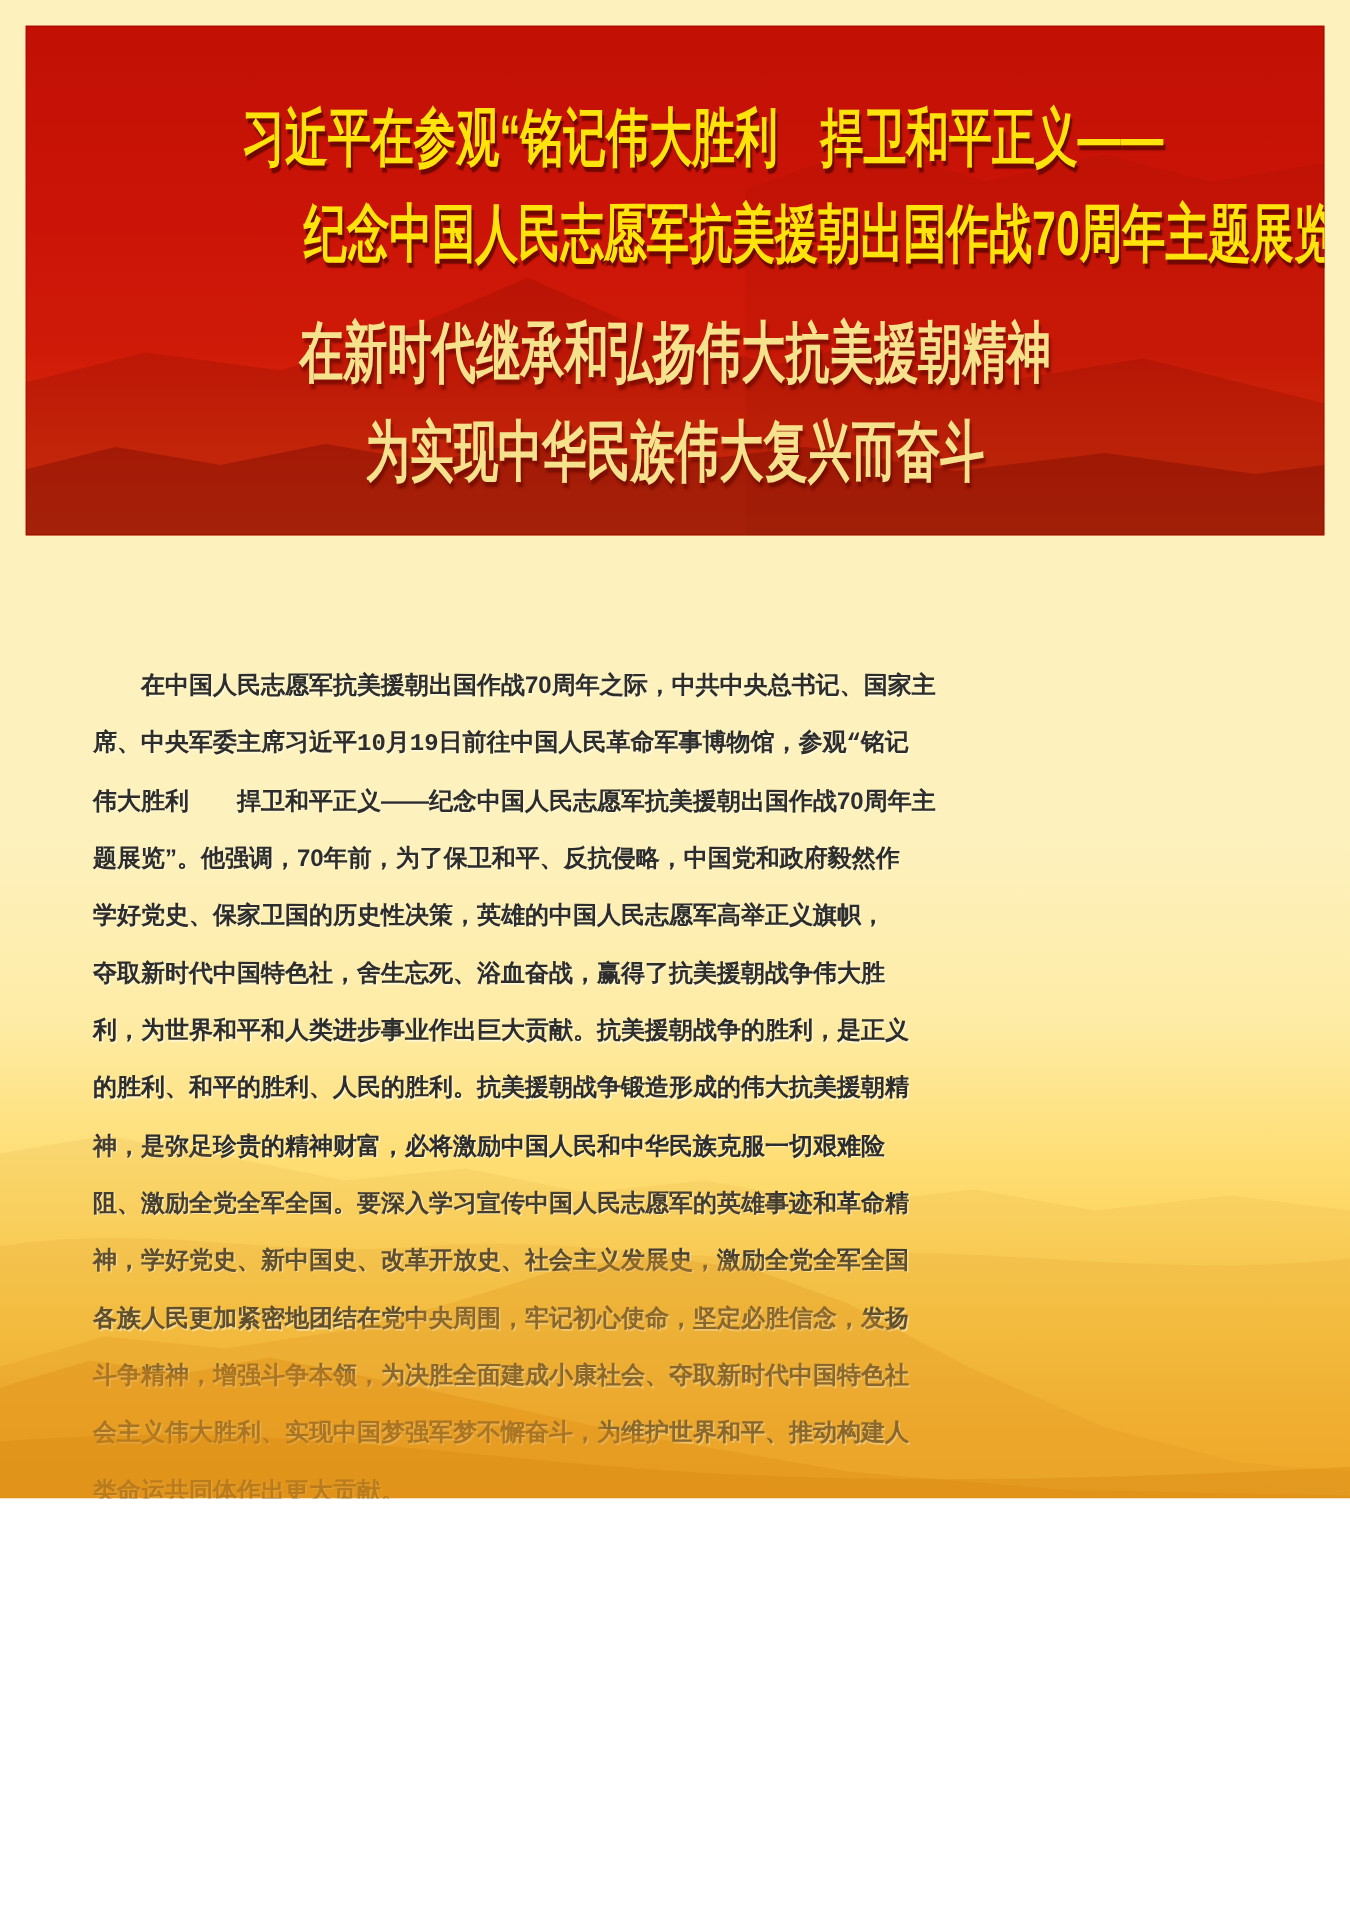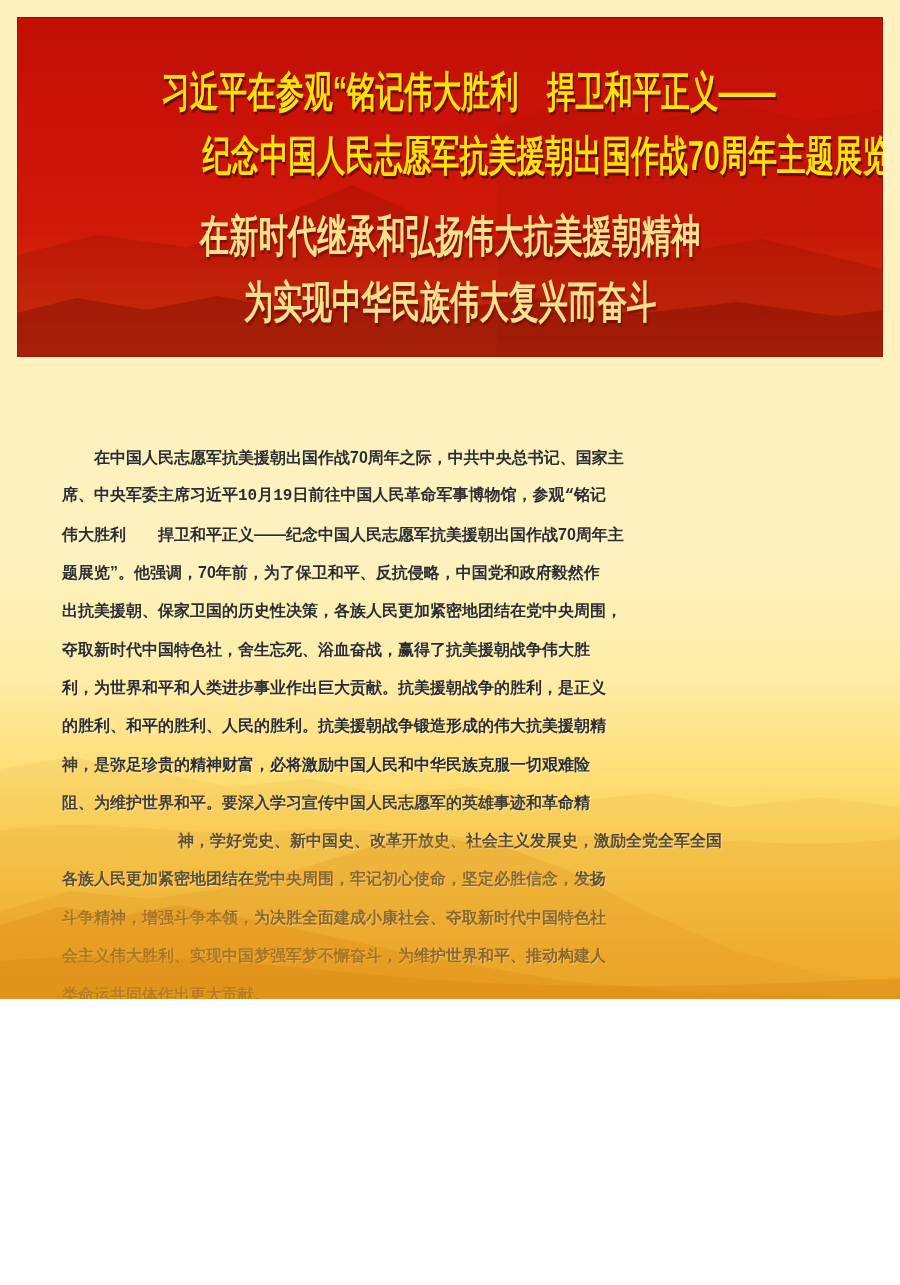--- a/index.html
+++ b/index.html
@@ -78,28 +78,28 @@
         <span class="t fitw" style="transform: scaleX(0.67);">为实现中华民族伟大复兴而奋斗</span>
       </div>
     </div>
   </div>
 
   <div class="article">
     <div class="article-line" style="letter-spacing: 0px;">　　在中国人民志愿军抗美援朝出国作战70周年之际，中共中央总书记、国家主</div>
     <div class="article-line" style="letter-spacing: 0px; font-family: Liberation Mono, monospace;">席、中央军委主席习近平10月19日前往中国人民革命军事博物馆，参观“铭记</div>
     <div class="article-line" style="letter-spacing: 0px;">伟大胜利　　捍卫和平正义——纪念中国人民志愿军抗美援朝出国作战70周年主</div>
     <div class="article-line" style="letter-spacing: 0px;">题展览”。他强调，70年前，为了保卫和平、反抗侵略，中国党和政府毅然作</div>
-    <div class="article-line" style="letter-spacing: 0px;">出抗美援朝、保家卫国的历史性决策，各族人民更加紧密地团结在党中央周围，</div>
+    <div class="article-line" style="letter-spacing: 0px;">学好党史、保家卫国的历史性决策，英雄的中国人民志愿军高举正义旗帜，</div>
     <div class="article-line" style="letter-spacing: 0px;">夺取新时代中国特色社，舍生忘死、浴血奋战，赢得了抗美援朝战争伟大胜</div>
     <div class="article-line" style="letter-spacing: 0px;">利，为世界和平和人类进步事业作出巨大贡献。抗美援朝战争的胜利，是正义</div>
     <div class="article-line" style="letter-spacing: 0px;">的胜利、和平的胜利、人民的胜利。抗美援朝战争锻造形成的伟大抗美援朝精</div>
     <div class="article-line" style="letter-spacing: 0px;">神，是弥足珍贵的精神财富，必将激励中国人民和中华民族克服一切艰难险</div>
-    <div class="article-line" style="letter-spacing: 0px;">阻、为维护世界和平。要深入学习宣传中国人民志愿军的英雄事迹和革命精</div>
-    <div class="article-line" style="letter-spacing: 0px; text-align: center;">神，学好党史、新中国史、改革开放史、社会主义发展史，激励全党全军全国</div>
-    <div class="article-line" style="letter-spacing: 0px; font-family: Liberation Mono, monospace;">各族人民更加紧密地团结在党中央周围，牢记初心使命，坚定必胜信念，发扬</div>
+    <div class="article-line" style="letter-spacing: 0px;">阻、激励全党全军全国。要深入学习宣传中国人民志愿军的英雄事迹和革命精</div>
+    <div class="article-line" style="letter-spacing: 0px;">神，学好党史、新中国史、改革开放史、社会主义发展史，激励全党全军全国</div>
+    <div class="article-line" style="letter-spacing: 0px;">各族人民更加紧密地团结在党中央周围，牢记初心使命，坚定必胜信念，发扬</div>
     <div class="article-line" style="letter-spacing: 0px;">斗争精神，增强斗争本领，为决胜全面建成小康社会、夺取新时代中国特色社</div>
     <div class="article-line" style="letter-spacing: 0px;">会主义伟大胜利、实现中国梦强军梦不懈奋斗，为维护世界和平、推动构建人</div>
     <div class="article-line last">类命运共同体作出更大贡献。</div>
   </div>
 
   <svg class="bottom-mountains" viewBox="0 0 900 280" preserveAspectRatio="none">
     <path d="M0,50 L70,38 L150,52 L230,68 L310,60 L390,76 L470,68 L560,84 L650,74 L730,88 L820,78 L900,88 V280 H0 Z" fill="#dfa638" opacity="0.14"></path>
     <path d="M0,112 C100,96 180,120 280,112 C380,104 470,126 560,118 C650,110 770,134 900,120 V280 H0 Z" fill="#e0a22f" opacity="0.18"></path>
     <path d="M0,192 L70,172 L150,180 L230,168 L300,150 L370,128 L435,118 L505,128 L565,150 L645,192 L735,232 L825,256 L900,262 V280 H0 Z" fill="#e39a24" opacity="0.32"></path>
     <path d="M0,206 L60,188 L120,197 L180,186 L245,199 L325,216 L425,238 L565,262 L705,274 L900,278 V280 H0 Z" fill="#e08f15" opacity="0.38"></path>

